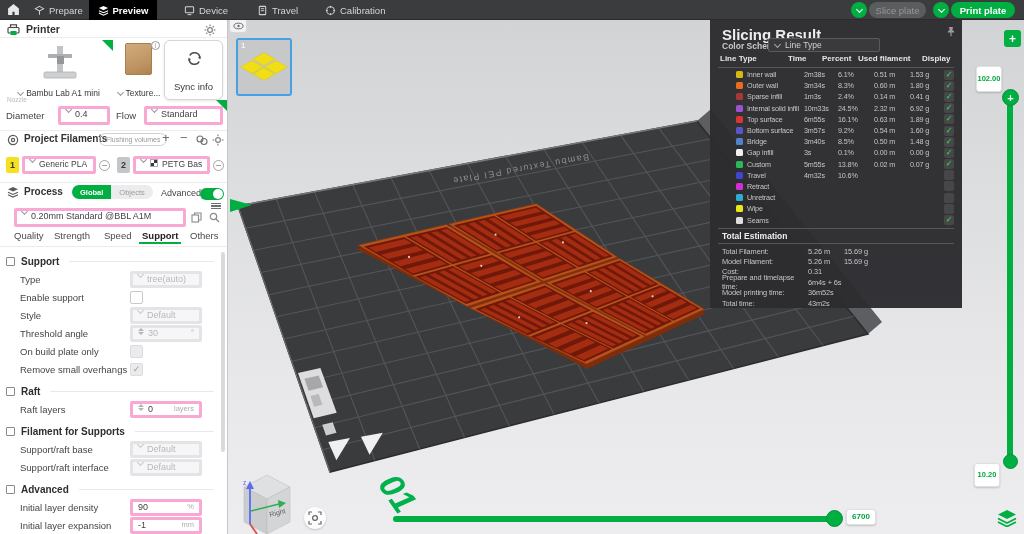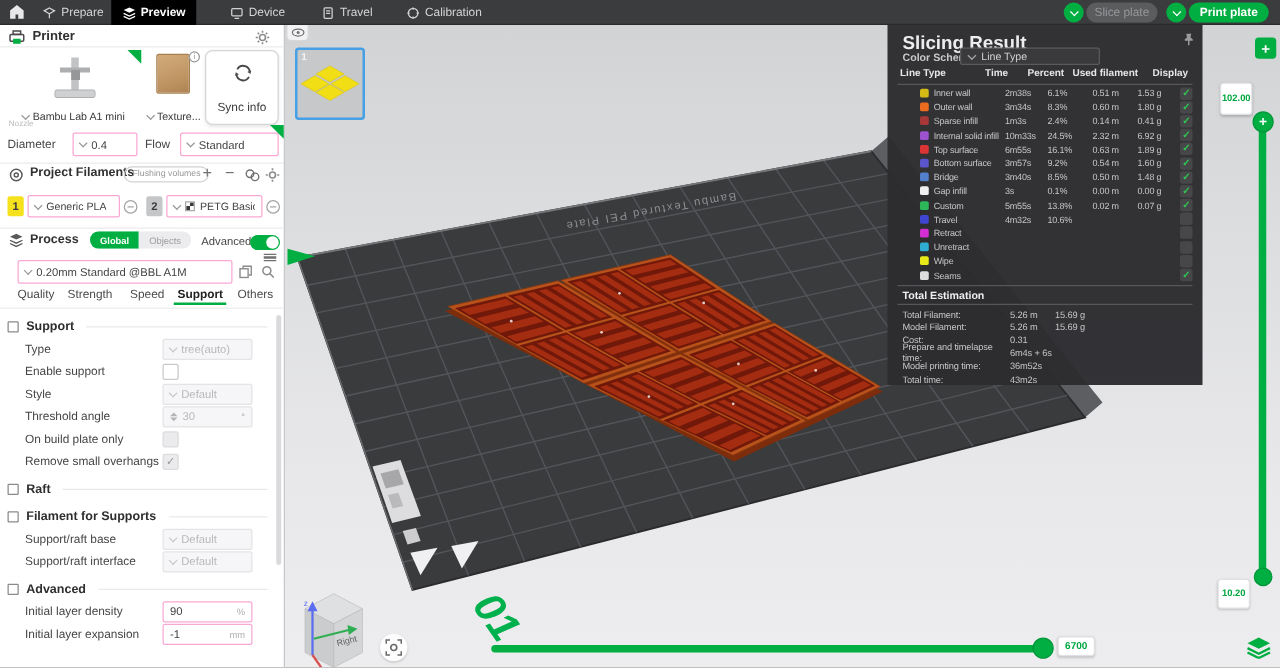--- a/index.html
+++ b/index.html
@@ -67,21 +67,21 @@
   .tot-row{display:flex;align-items:center;height:10.4px;padding-left:12px;font-size:7.4px;letter-spacing:-0.1px;color:#C6C6C8;}
   .tot-label{width:86px;flex:none;}
   .tot-v1{width:36px;flex:none;}
 
   
   #sidebar{position:absolute;left:0;top:20px;width:228px;height:514px;background:#fff;border-right:1px solid #C6C7C9;z-index:5;color:#3A3A3C;}
   .divider{position:absolute;left:0;width:227px;height:1px;background:#ECECEE;}
   .sb-title{position:absolute;font-size:10.5px;font-weight:700;color:#313133;}
   .sb-label{position:absolute;font-size:9.5px;color:#454547;}
   .tinylabel{position:absolute;font-size:6.5px;color:#BABABC;}
-  .sel{display:flex;align-items:center;gap:4px;background:#fff;border:1px solid #f9a8d4;border-radius:2px;padding:0 5px;font-size:9px;color:#434345;height:19px;}
+  .sel{display:flex;gap:4px;background:#fff;border:3px solid #f9a8d4;border-radius:2px;padding:0 5px;font-size:9px;color:#434345;height:19px;}
   .sel.dis{background:#F6F6F8;border-color:#E4E4E6;color:#B8B8BA;}
   .gchev{width:5px;height:5px;border-right:1.3px solid #97979B;border-bottom:1.3px solid #97979B;transform:rotate(45deg);margin-top:-2px;flex:none;}
   .sel.dis .gchev{border-color:#C8C8CA;}
   .abs{position:absolute;}
   .fold{position:absolute;width:0;height:0;border-top:11px solid #00AE42;border-left:11px solid transparent;}
   .card{position:absolute;top:20px;height:60px;}
   .card-label{position:absolute;left:0;bottom:2px;width:100%;text-align:center;font-size:8.5px;color:#38383A;display:flex;align-items:center;justify-content:center;gap:3px;}
   #sync-card{background:#fff;border:1px solid #D6D6D8;border-radius:6px;box-shadow:0 1px 3px rgba(0,0,0,.10);}
   .chip{position:absolute;top:137px;width:13px;height:16px;border-radius:2px;font-size:9px;font-weight:700;display:flex;align-items:center;justify-content:center;color:#3A3A3C;}
   .minus-circle{position:absolute;top:140px;width:11px;height:11px;border:1.2px solid #A4A4A6;border-radius:50%;display:flex;align-items:center;justify-content:center;}
@@ -584,20 +584,31 @@
               <span class="cbx dis">✓</span>
             </span>
           </div>
         </div>
         <div class="set-section">
           <div class="sec-head">
             <i class="sec-ic"></i>
             <span class="sec-title">Raft</span>
             <i class="sec-line"></i>
           </div>
+          <div class="set-row">
+            <span class="set-label">Raft layers</span>
+            <span class="sel mini ctrl">
+              <span class="spincol">
+                <i class="tri up"></i>
+                <i class="tri dn"></i>
+              </span>
+              <span class="selv">0</span>
+              <span class="unit">layers</span>
+            </span>
+          </div>
         </div>
         <div class="set-section">
           <div class="sec-head">
             <i class="sec-ic"></i>
             <span class="sec-title">Filament for Supports</span>
             <i class="sec-line"></i>
           </div>
           <div class="set-row">
             <span class="set-label">Support/raft base</span>
             <span class="sel mini ctrl dis">

